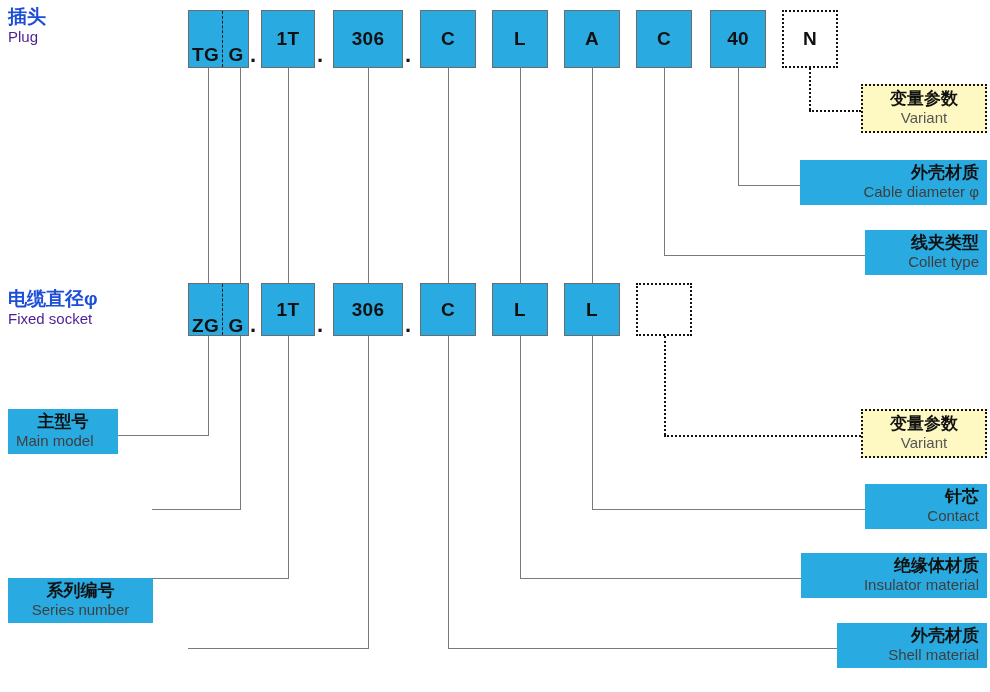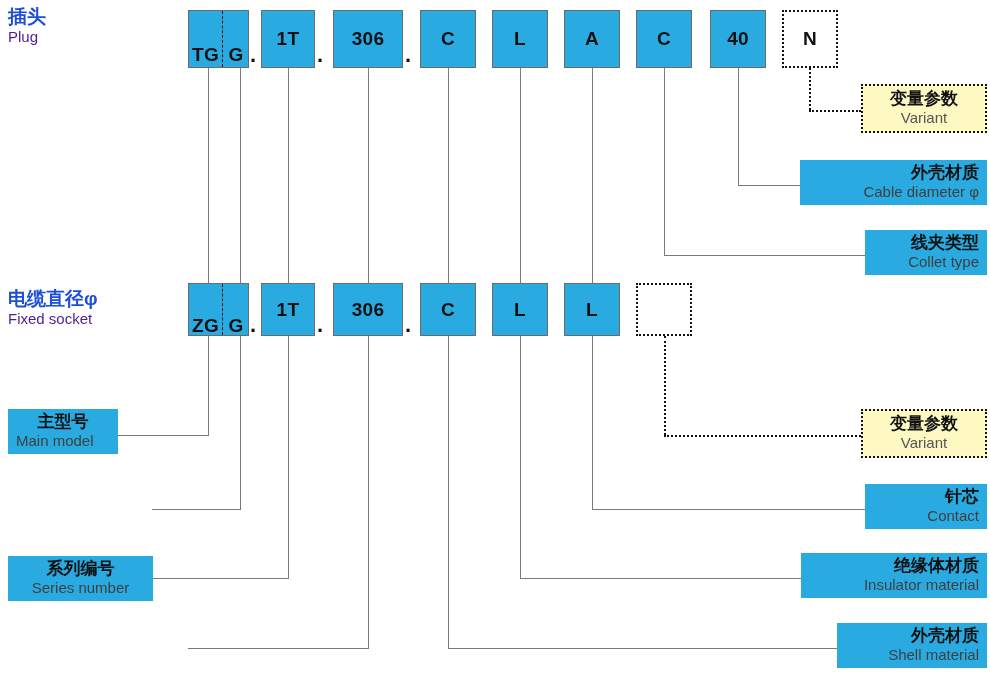--- a/index.html
+++ b/index.html
@@ -271,21 +271,21 @@
     <span class="en">Main model</span>
   </div>
 
   <div class="ln v" style="left:240px; top:336px; height:173px;"></div>
   <div class="ln h" style="left:152px; top:509px; width:89px;"></div>
 
 
   <div class="ln v" style="left:288px; top:336px; height:242px;"></div>
   <div class="ln h" style="left:152px; top:578px; width:137px;"></div>
 
-  <div class="callout center-align" style="left:8px; top:556px; width:145px;">
+  <div class="callout center-align" style="left:8px; top:578px; width:145px;">
     <span class="cn">系列编号</span>
     <span class="en">Series number</span>
   </div>
 
   <div class="ln v" style="left:368px; top:336px; height:312px;"></div>
   <div class="ln h" style="left:188px; top:648px; width:181px;"></div>
 
 
 </div>
 

